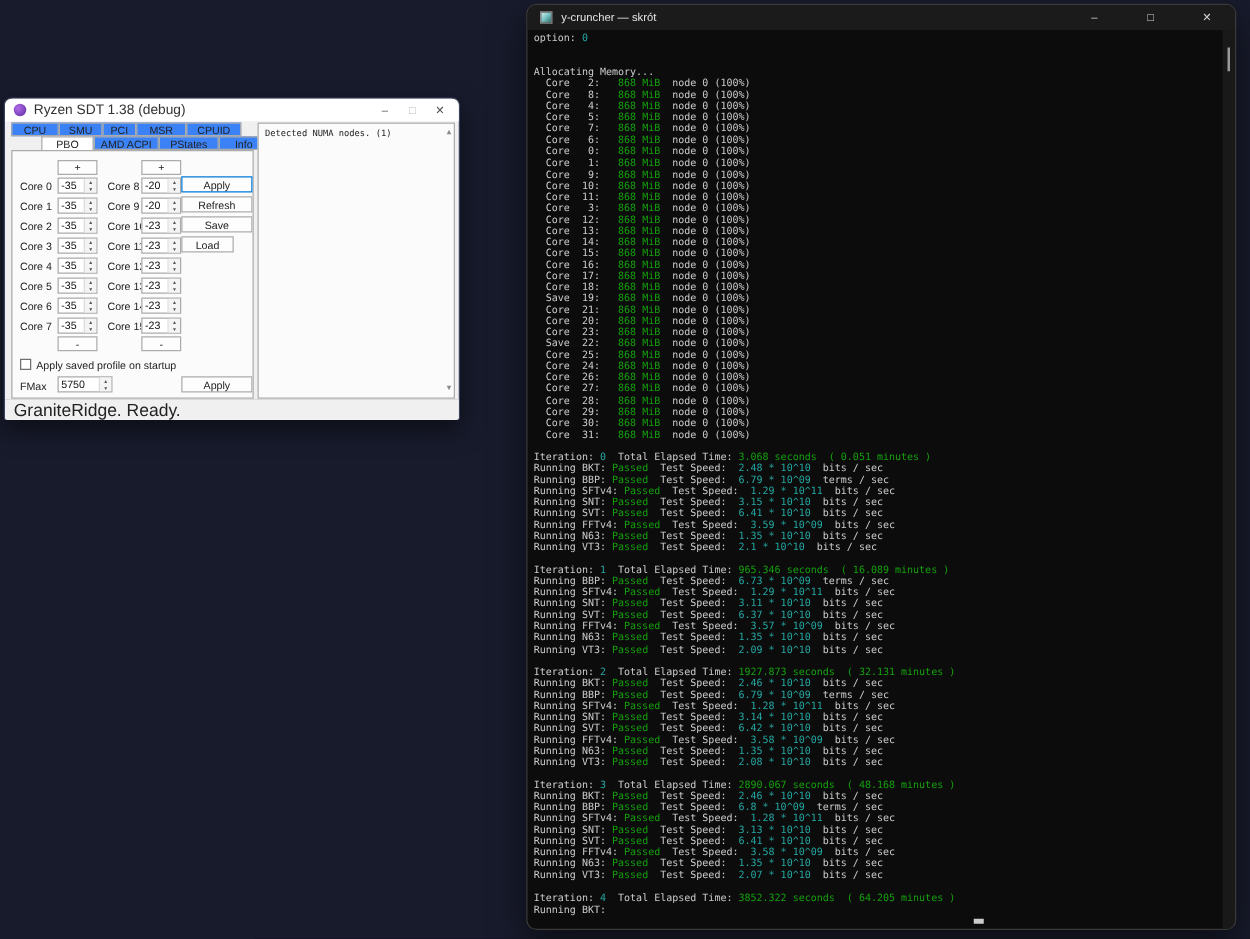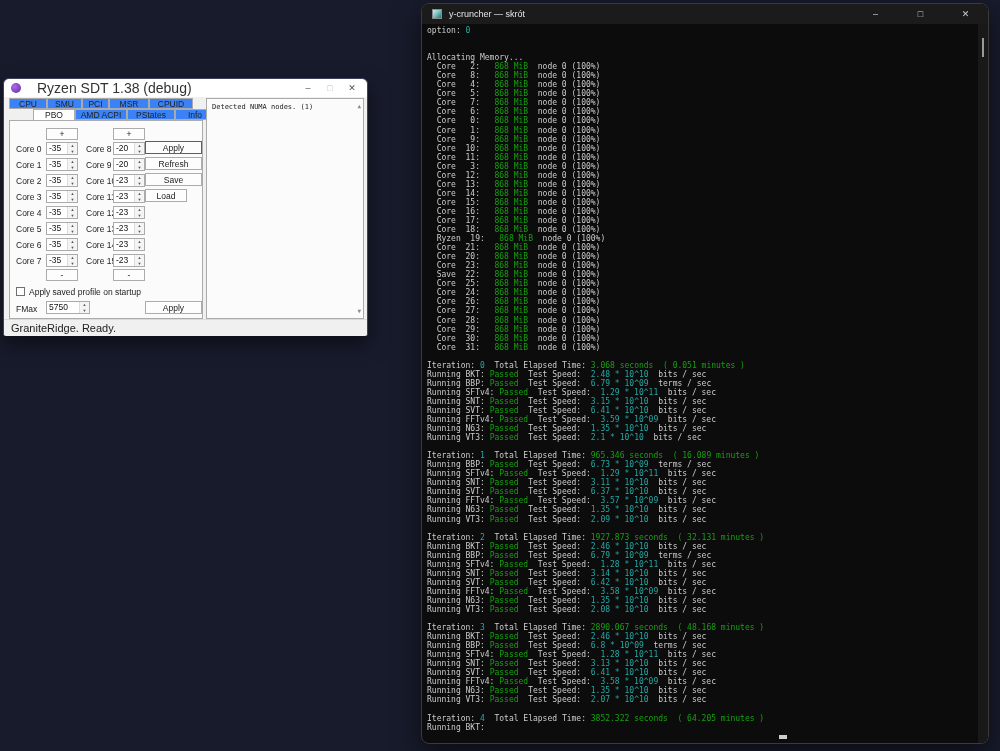--- a/index.html
+++ b/index.html
@@ -29,21 +29,21 @@
   .term-cursor{position:absolute;left:357px;top:731px;width:8px;height:4px;background:#CCCCCC;}
 
   
   .ryz-win{position:absolute;left:3px;top:78px;width:365px;height:258px;background:#F0F0F0;
     border:1px solid #3C415C;border-radius:6px 6px 2px 2px;
     box-shadow:0 8px 20px rgba(0,0,0,.5);box-sizing:border-box;color:#222;}
   .ryz-titlebar{position:absolute;left:0;top:0;right:0;height:18px;background:#FFFFFF;
     border-radius:6px 6px 0 0;display:flex;align-items:center;}
   .ryz-icon{width:10px;height:10px;border-radius:50%;margin-left:7px;flex:0 0 auto;
     background:radial-gradient(circle at 35% 35%,#B06AE8,#5B2D9E);}
-  .ryz-title{margin-left:16px;font-size:14px;color:#333;white-space:nowrap;}
+  .ryz-title{margin-left:6px;font-size:11px;color:#333;white-space:nowrap;}
   .ryz-controls{margin-left:auto;display:flex;margin-right:4px;}
   .ryz-ctl{width:22px;text-align:center;font-size:9px;color:#555;line-height:18px;}
   .ryz-ctl.max{color:#BDBDBD;}
   .tabrow{position:absolute;left:5px;display:flex;}
   .tabrow1{top:19px;}
   .tabrow2{top:30px;}
   .tab{box-sizing:border-box;border:1px solid #ABABAB;background:#3b82f6;text-align:center;
     font-size:8.5px;line-height:10px;height:11px;overflow:hidden;white-space:nowrap;}
   .tab.active{background:#FFFFFF;height:12px;border-bottom-color:#FFFFFF;}
   .tabpage{position:absolute;left:5px;top:41px;width:194px;height:199px;background:#FBFBFB;
@@ -60,21 +60,21 @@
   .spin-arrow{flex:1;font-size:4px;line-height:5px;text-align:center;color:#555;background:#F4F4F4;}
   .cb{position:absolute;width:9px;height:9px;box-sizing:border-box;border:1px solid #707070;
     background:#FFFFFF;}
   .logpanel{position:absolute;left:202px;top:19px;width:158px;height:221px;background:#FBFBFB;
     border:1px solid #ABABAB;box-sizing:border-box;
     font-family:"DejaVu Sans Mono",monospace;font-size:7px;color:#222;padding:4px 5px;}
   .log-arrow{position:absolute;right:2px;font-size:6px;color:#8A8A8A;line-height:6px;}
   .log-arrow.up{top:4px;}
   .log-arrow.down{bottom:4px;}
   .ryz-status{position:absolute;left:0;right:0;top:240px;height:17px;background:#F0F0F0;
-    border-top:1px solid #DADADA;font-size:11px;color:#222;line-height:17px;padding-left:7px;
+    border-top:1px solid #DADADA;font-size:14px;color:#222;line-height:17px;padding-left:7px;
     box-sizing:border-box;border-radius:0 0 2px 2px;}
 </style>
 </head>
 <body>
 
 <div class="ryz-win">
   <div class="ryz-titlebar">
     <span class="ryz-icon"></span>
     <span class="ryz-title">Ryzen SDT 1.38 (debug)</span>
     <span class="ryz-controls">
@@ -286,21 +286,21 @@
       <div class="line"><span>  Core  10:   </span><span class="g">868 MiB</span><span>  node 0 (100%)</span></div>
       <div class="line"><span>  Core  11:   </span><span class="g">868 MiB</span><span>  node 0 (100%)</span></div>
       <div class="line"><span>  Core   3:   </span><span class="g">868 MiB</span><span>  node 0 (100%)</span></div>
       <div class="line"><span>  Core  12:   </span><span class="g">868 MiB</span><span>  node 0 (100%)</span></div>
       <div class="line"><span>  Core  13:   </span><span class="g">868 MiB</span><span>  node 0 (100%)</span></div>
       <div class="line"><span>  Core  14:   </span><span class="g">868 MiB</span><span>  node 0 (100%)</span></div>
       <div class="line"><span>  Core  15:   </span><span class="g">868 MiB</span><span>  node 0 (100%)</span></div>
       <div class="line"><span>  Core  16:   </span><span class="g">868 MiB</span><span>  node 0 (100%)</span></div>
       <div class="line"><span>  Core  17:   </span><span class="g">868 MiB</span><span>  node 0 (100%)</span></div>
       <div class="line"><span>  Core  18:   </span><span class="g">868 MiB</span><span>  node 0 (100%)</span></div>
-      <div class="line"><span>  Ryzen  19:   </span><span class="g">868 MiB</span><span>  node 0 (100%)</span></div>
+      <div class="line"><span>  Save  19:   </span><span class="g">868 MiB</span><span>  node 0 (100%)</span></div>
       <div class="line"><span>  Core  21:   </span><span class="g">868 MiB</span><span>  node 0 (100%)</span></div>
       <div class="line"><span>  Core  20:   </span><span class="g">868 MiB</span><span>  node 0 (100%)</span></div>
       <div class="line"><span>  Core  23:   </span><span class="g">868 MiB</span><span>  node 0 (100%)</span></div>
       <div class="line"><span>  Save  22:   </span><span class="g">868 MiB</span><span>  node 0 (100%)</span></div>
       <div class="line"><span>  Core  25:   </span><span class="g">868 MiB</span><span>  node 0 (100%)</span></div>
       <div class="line"><span>  Core  24:   </span><span class="g">868 MiB</span><span>  node 0 (100%)</span></div>
       <div class="line"><span>  Core  26:   </span><span class="g">868 MiB</span><span>  node 0 (100%)</span></div>
       <div class="line"><span>  Core  27:   </span><span class="g">868 MiB</span><span>  node 0 (100%)</span></div>
       <div class="line"><span>  Core  28:   </span><span class="g">868 MiB</span><span>  node 0 (100%)</span></div>
       <div class="line"><span>  Core  29:   </span><span class="g">868 MiB</span><span>  node 0 (100%)</span></div>

